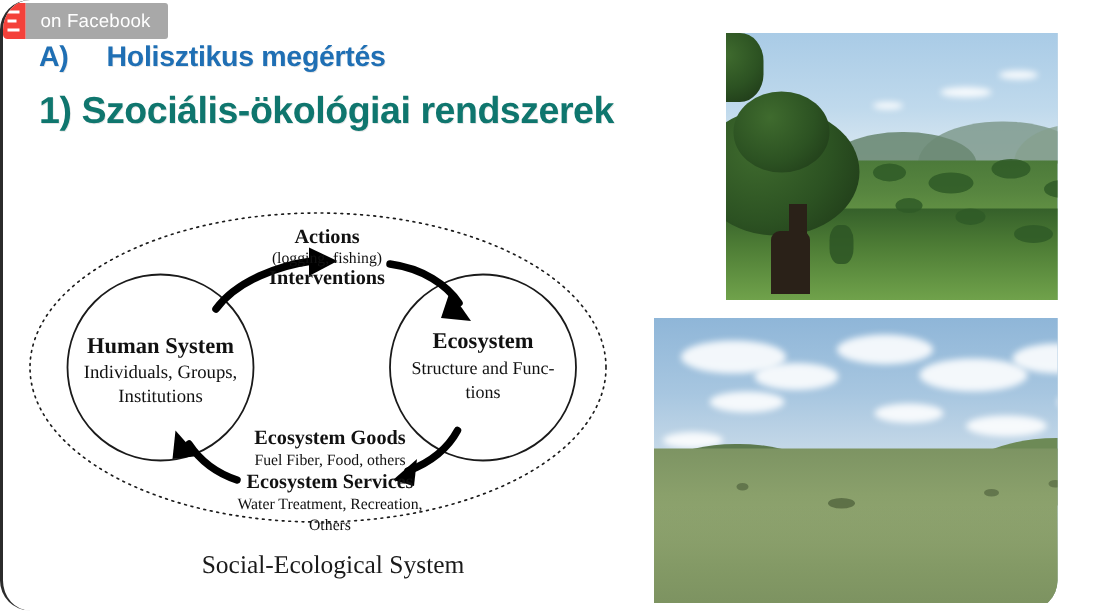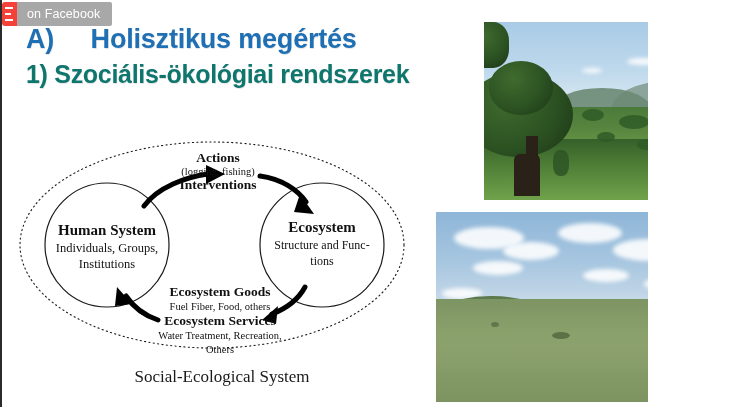--- a/index.html
+++ b/index.html
@@ -6,26 +6,27 @@
   html, body {
     margin: 0;
     padding: 0;
     background: #ffffff;
   }
   body {
     font-family: "Liberation Sans", sans-serif;
   }
   #slide {
     position: relative;
-    width: 648px;
+    width: 705px;
     height: 407px;
     background: #ffffff;
     overflow: hidden;
     border-left: 2px solid #2b2b2b;
     box-sizing: border-box;
+    border-radius: 20px;
   }
 
   
   #overlay-badge {
     position: absolute;
     left: 0px;
     top: 2px;
     display: flex;
     align-items: stretch;
     height: 24px;
@@ -64,21 +65,21 @@
 
   
   #heading-block {
     position: absolute;
     left: 24px;
     top: 24px;
     width: 420px;
   }
   .h-line1 {
     color: #1f6fb4;
-    font-size: 27px;
+    font-size: 19px;
     font-weight: bold;
     letter-spacing: -.2px;
     white-space: pre;
     line-height: 30px;
     text-shadow: 0.5px 0.5px 0 rgba(0,0,0,.10);
   }
   .h-line2 {
     color: #b4101b;
     font-size: 25px;
     font-weight: bold;

